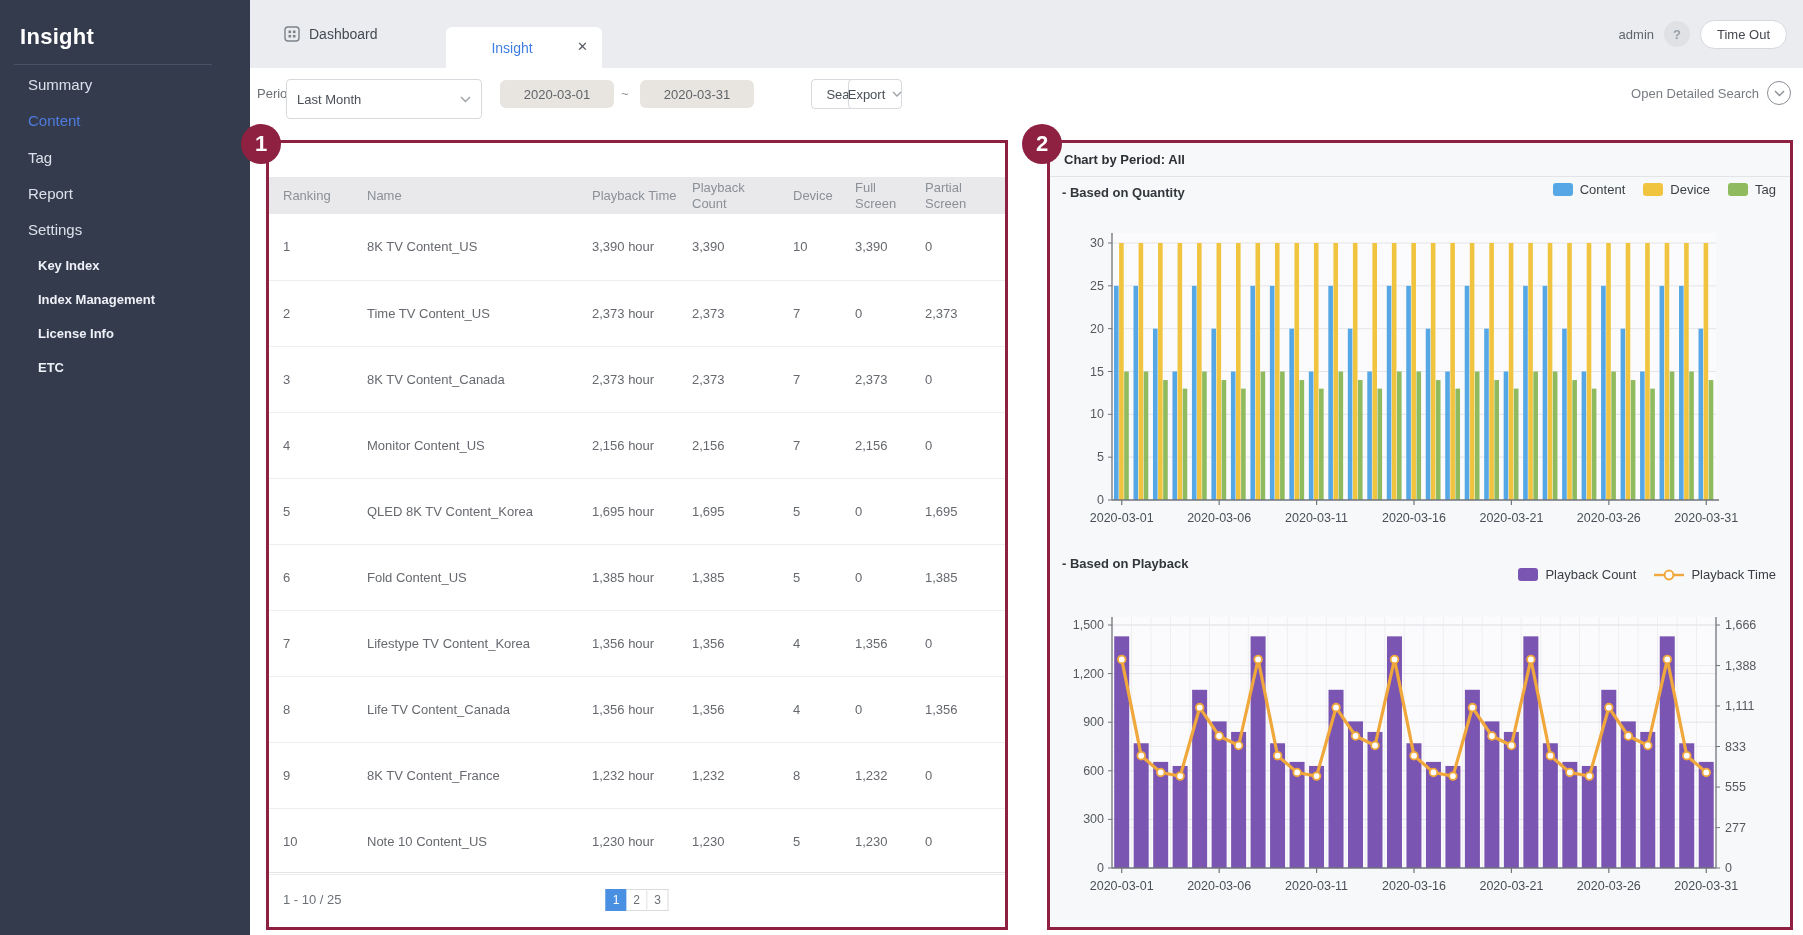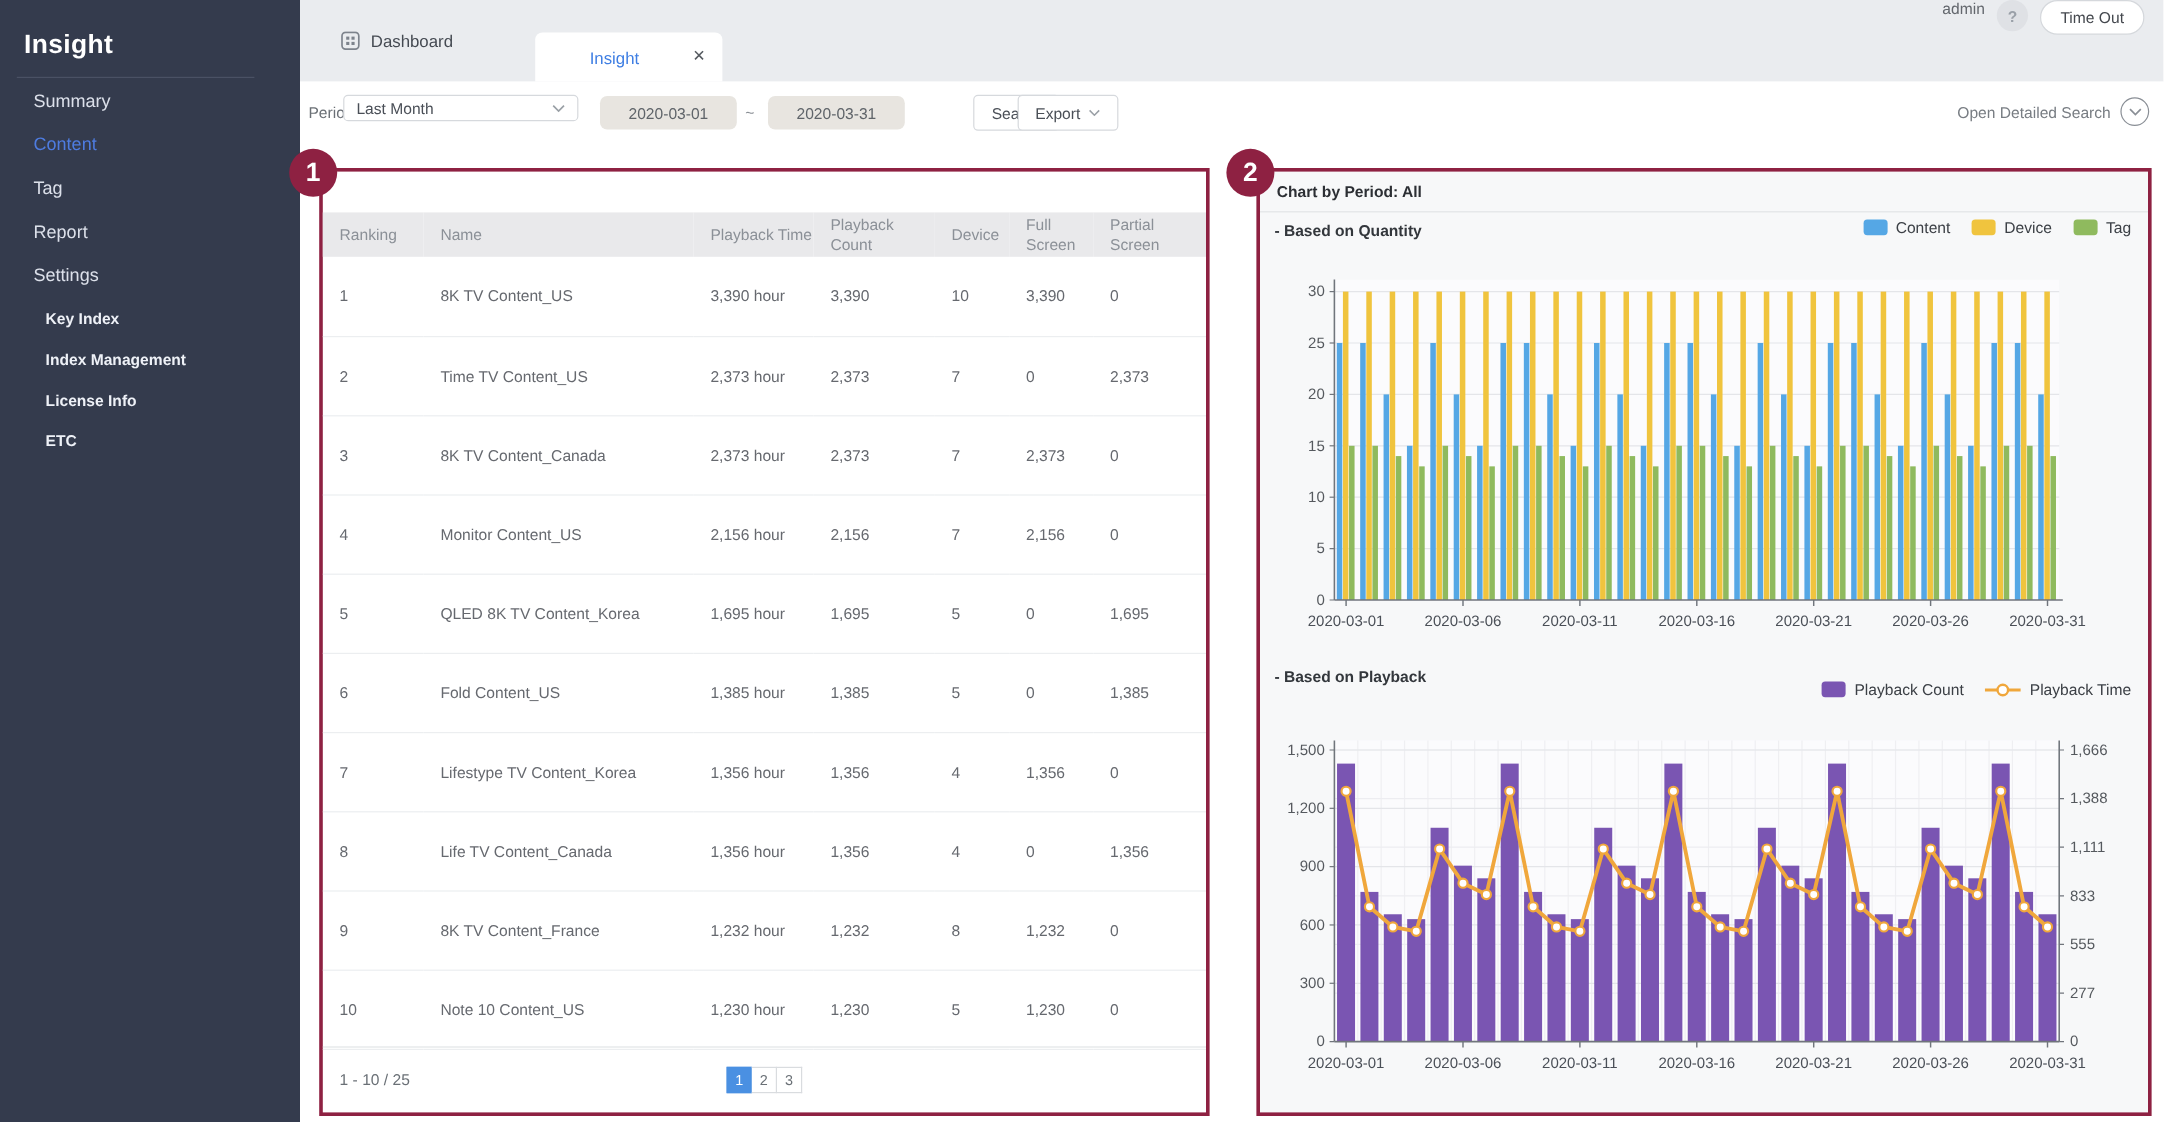--- a/index.html
+++ b/index.html
@@ -14,38 +14,38 @@
   .sb-item.active { color:#4e7ce0; }
   .sb-sub { position:absolute; left:38px; font-size:13px; font-weight:bold; color:#eef1f7; cursor:pointer; white-space:nowrap; }
 
   
   .topbar { position:absolute; left:250px; top:0; width:1553px; height:68px; background:#eaecef; }
   .tab { position:absolute; display:flex; align-items:center; cursor:pointer; }
   .tab-dashboard { left:34px; top:0; height:68px; gap:9px; font-size:14px; color:#454a52; }
   .tab-active { left:196px; top:27px; width:156px; height:41px; background:#fff; border-radius:6px 6px 0 0; justify-content:center; }
   .tab-active .tab-label { font-size:14px; color:#3e7ee3; }
   .tab-close { position:absolute; right:14px; top:11px; font-size:13px; color:#555a60; cursor:pointer; line-height:18px; }
-  .user-area { position:absolute; right:16px; top:0; height:68px; display:flex; gap:10px; }
+  .user-area { position:absolute; right:16px; top:0; height:68px; display:flex; align-items:center; gap:10px; }
   .user-name { font-size:13px; color:#63676d; }
   .help-btn { width:26px; height:26px; border-radius:50%; background:#dfe1e5; color:#9aa0a8; font-size:13px; font-weight:bold; display:flex; align-items:center; justify-content:center; cursor:pointer; }
   .signout-btn { height:29px; padding:0 16px; background:#fff; border:1px solid #d5d8dc; border-radius:15px; font-size:13px; color:#44484e; display:flex; align-items:center; cursor:pointer; }
 
   
   .main { position:absolute; left:250px; top:68px; width:1553px; height:867px; background:#fff; }
 
   
   .filter-row { position:absolute; left:0; top:0; width:100%; height:50px; }
   .period-label { position:absolute; left:7px; top:18px; font-size:13px; color:#6b7076; }
-  .select-box { position:absolute; left:36px; top:11px; width:196px; height:22px; background:#fff; border:1px solid #d6d9dd; border-radius:4px; font-size:13px; color:#4a4f57; display:flex; align-items:center; padding:0 10px; justify-content:space-between; cursor:pointer; }
+  .select-box { position:absolute; left:36px; top:11px; width:196px; height:40px; background:#fff; border:1px solid #d6d9dd; border-radius:4px; font-size:13px; color:#4a4f57; display:flex; align-items:center; padding:0 10px; justify-content:space-between; cursor:pointer; }
   .date-box { position:absolute; top:12px; width:114px; height:28px; background:#e8e5e0; border-radius:6px; font-size:13px; color:#5f6469; display:flex; align-items:center; justify-content:center; cursor:default; }
   .date-from { left:250px; } .date-to { left:390px; }
   .tilde { position:absolute; left:371px; top:18px; font-size:13px; color:#8a8f95; }
   .btn { position:absolute; top:11px; height:30px; background:#fff; border:1px solid #d6d9dd; border-radius:4px; font-size:13px; color:#4a4f57; display:flex; align-items:center; justify-content:center; gap:7px; cursor:pointer; }
   .btn-search { left:518px; width:72px;margin-left:43px; }
-  .btn-export { left:598px; width:84px; }
+  .btn-export { left:598px; width:54px; }
   .detailed-search { position:absolute; right:44px; top:18px; font-size:13px; color:#787d83; cursor:pointer; }
   .ds-circle { position:absolute; right:12px; top:13px; width:24px; height:24px; border:1px solid #8a8f96; border-radius:50%; display:flex; align-items:center; justify-content:center; cursor:pointer; }
 
   
   .panel { position:absolute; top:72px; height:790px; border:3px solid #8e2142; }
   .panel-1 { left:16px; width:742px; background:#ffffff; }
   .panel-2 { left:797px; width:746px; background:#f7f8f9; }
   .badge { position:absolute; left:-28px; top:-19px; width:40px; height:40px; border-radius:50%; background:#8e2142; color:#fff; font-size:22px; font-weight:bold; display:flex; align-items:center; justify-content:center; z-index:5; }
   .panel-title { position:absolute; left:0; top:0; width:100%; height:34px; line-height:34px; padding-left:14px; font-size:13px; font-weight:bold; color:#2c2f34; }
   .panel-2 .panel-title { border-bottom:1px solid #e2e4e7; }

